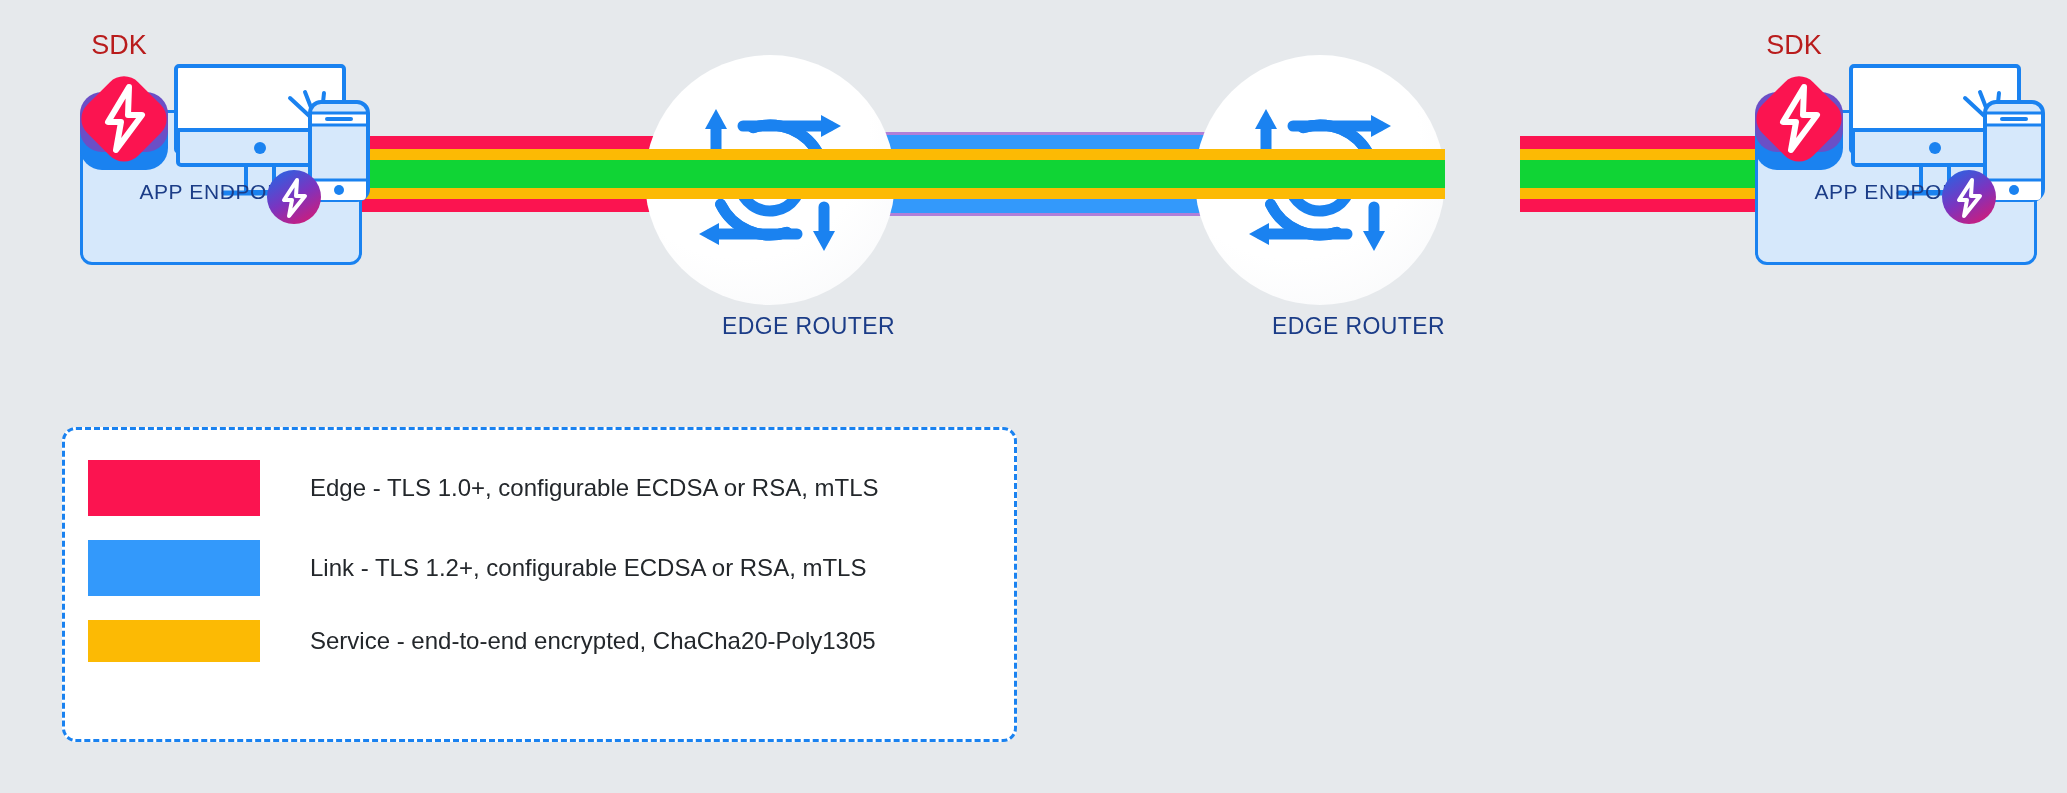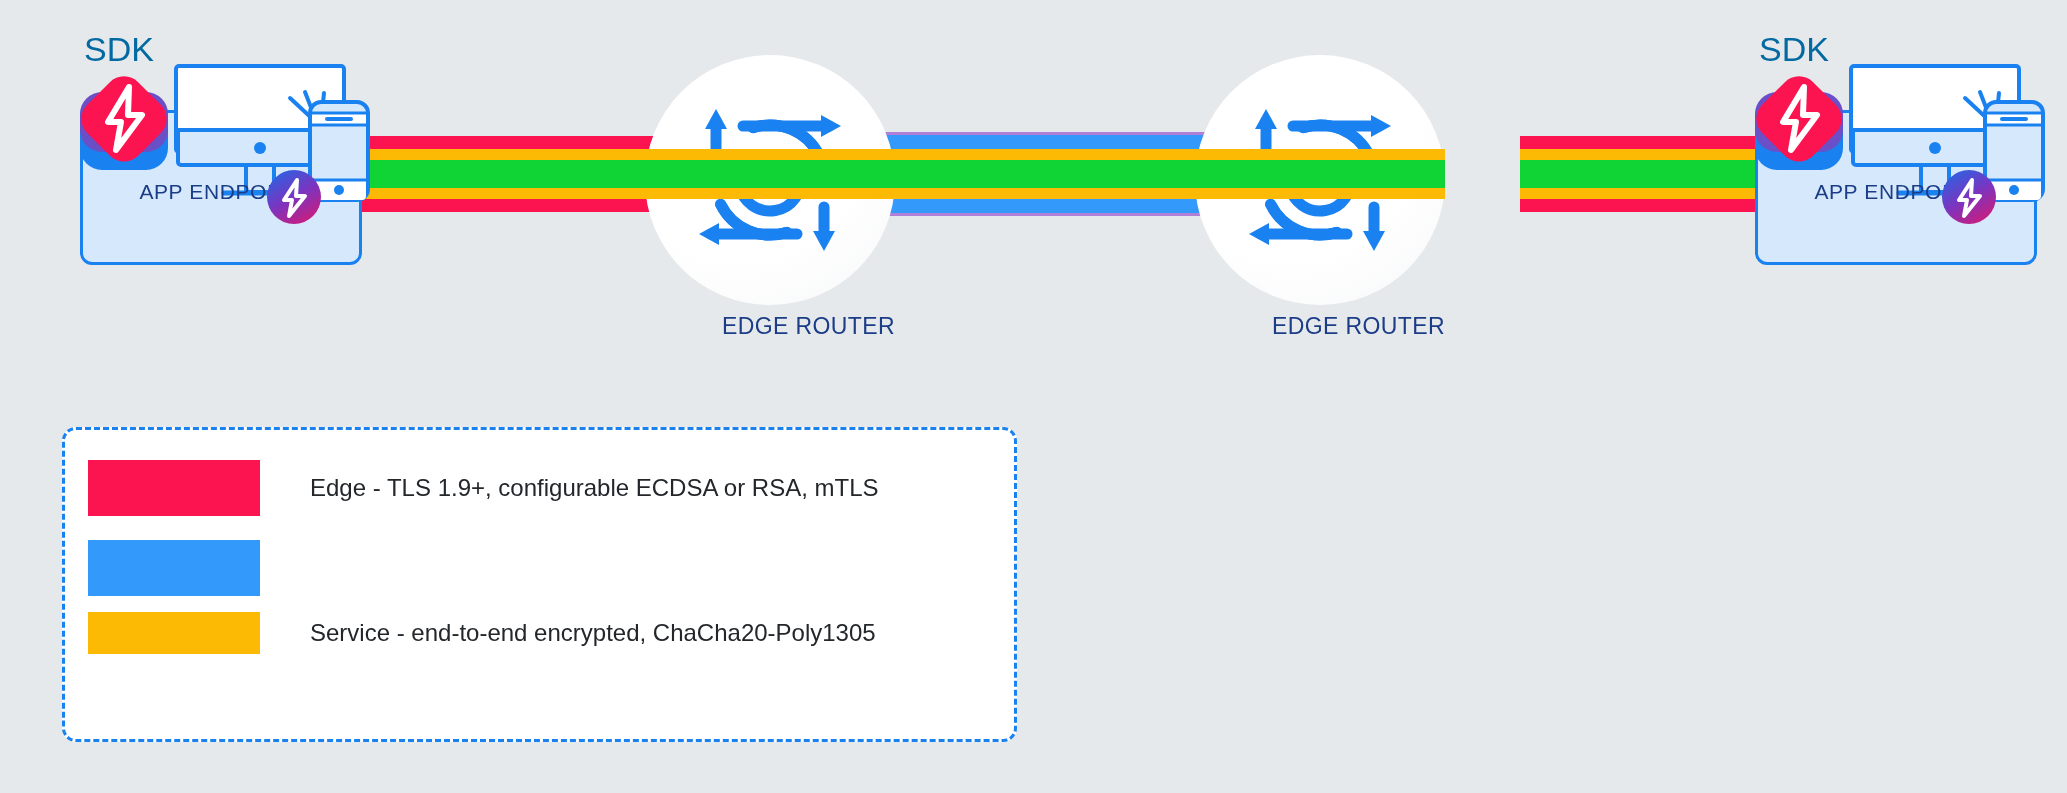--- a/index.html
+++ b/index.html
@@ -53,22 +53,22 @@
     letter-spacing: 0.6px;
     color: #1B3C87;
     font-family: "Liberation Sans", sans-serif;
   }
   .sdk-label {
     position: absolute;
     left: 0px;
     top: 0px;
     width: 118px;
     text-align: center;
-    font-size: 34px;
-    color: #0369a1;
+    font-size: 27px;
+    color: #b91c1c;
     font-family: "Liberation Sans", sans-serif;
   }
   .sdk-stack {
     position: absolute;
     left: 6px;
     top: 32px;
     width: 116px;
     height: 115px;
   }
   .devices {
@@ -333,24 +333,25 @@
     <div class="bolt-badge" style="left:207px; top:140px;">
       <svg viewBox="0 0 54 54" width="54" height="54">
         <path d="M30 10 L17 30 L25 30 L22 46 L38 26 L29 26 Z" fill="none" stroke="#FFFFFF" stroke-width="4" stroke-linejoin="round"></path>
       </svg>
     </div>
   </div>
 
   <div id="legend">
     <div class="legend-row" style="top:30px;">
       <div class="legend-swatch" style="background:#FB1450;"></div>
-      <div class="legend-text">Edge - TLS 1.9+, configurable ECDSA or RSA, mTLS</div>
+      <div class="legend-text">Edge - TLS 1.0+, configurable ECDSA or RSA, mTLS</div>
     </div>
     <div class="legend-row" style="top:110px;">
       <div class="legend-swatch" style="background:#3399FB;"></div>
-    </div>
-    <div class="legend-row" style="top:182px; height:42px;padding-left:13px;">
+      <div class="legend-text">Link - TLS 1.2+, configurable ECDSA or RSA, mTLS</div>
+    </div>
+    <div class="legend-row" style="top:190px; height:42px;padding-left:13px;">
       <div class="legend-swatch" style="background:#FCBA04;"></div>
       <div class="legend-text">Service - end-to-end encrypted, ChaCha20-Poly1305</div>
     </div>
   </div>
 
 </div>
 
 </body></html>

